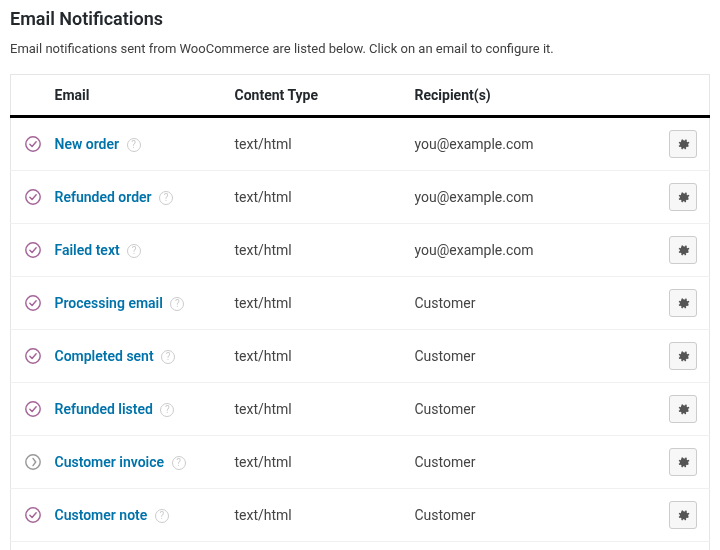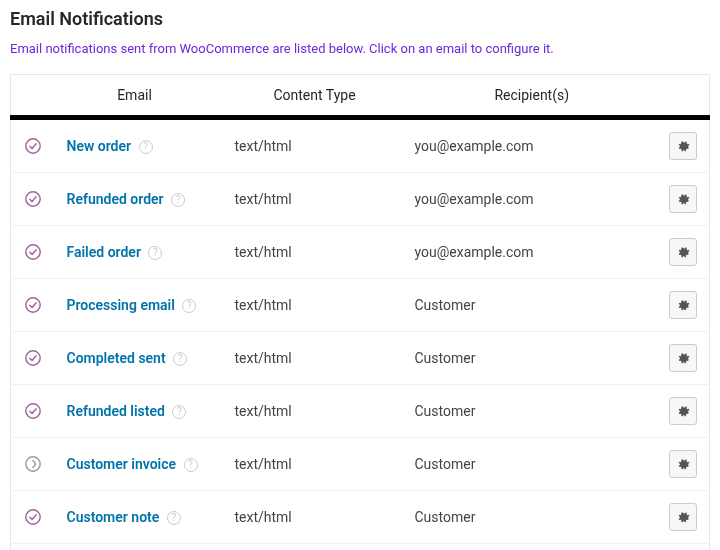--- a/index.html
+++ b/index.html
@@ -11,36 +11,36 @@
       font-size: 14px;
     }
     .page-title {
       font-size: 18px;
       font-weight: 600;
       color: #23282d;
       margin-bottom: 12px;
     }
     .page-description {
       font-size: 13px;
-      color: #6d28d9;
+      color: #404040;
       margin-bottom: 18px;
     }
     .email-table {
       width: 100%;
       border-collapse: collapse;
       border: 1px solid #e5e5e5;
       background: #fff;
     }
     .email-table thead th {
-      text-align: center;
+      text-align: left;
       font-size: 14px;
-      font-weight: 400;
+      font-weight: 700;
       color: #23282d;
       padding: 12px 10px;
-      border-bottom: 5px solid #000000;
+      border-bottom: 3px solid #000000;
     }
     .email-table thead th.col-status { width: 44px; }
     .email-table thead th.col-email { width: 170px; padding-left: 0; }
     .email-table thead th.col-content { width: 180px; }
     .email-table thead th.col-gear { width: 50px; }
     .email-table tbody tr {
       border-top: 1px solid #f0f0f0;
     }
     .email-table tbody td {
       padding: 12px 10px;
@@ -58,21 +58,20 @@
     .email-table tbody td.col-gear {
       width: 50px;
       text-align: right;
       padding-right: 12px;
     }
     .email-link {
       color: #0073aa;
       font-weight: 600;
       text-decoration: none;
       cursor: pointer;
-      margin-left: 12px;
     }
     .help-icon {
       display: inline-flex;
       width: 14px;
       height: 14px;
       border: 1px solid #ccc;
       border-radius: 50%;
       color: #ccc;
       font-size: 10px;
       line-height: 1;
@@ -162,21 +161,21 @@
     </td>
   </tr>
       <tr>
     <td class="col-status">
       <span><svg class="status-icon" viewBox="0 0 20 20" fill="none" stroke="#a46497" stroke-width="1.6">
     <circle cx="10" cy="10" r="8"></circle>
     <path d="M6.5 10.2 L9 12.7 L13.5 7.5" stroke-linecap="round" stroke-linejoin="round"></path>
   </svg></span>
     </td>
     <td class="col-email">
-      <a class="email-link">Failed order</a>
+      <a class="email-link">Failed text</a>
       <span class="help-icon">?</span>
     </td>
     <td>text/html</td>
     <td>you@example.com</td>
     <td class="col-gear">
       <button class="gear-button">
         <span><svg viewBox="0 0 20 20" fill="currentColor">
     <path d="M10 6.5a3.5 3.5 0 100 7 3.5 3.5 0 000-7zm7.43 4.5l1.77-1.02-1-1.73-1.95.53a6.98 6.98 0 00-1.2-1.2l.53-1.95-1.73-1-1.02 1.77a7.07 7.07 0 00-1.66 0L9.15 4.63l-1.73 1 .53 1.95c-.45.35-.85.75-1.2 1.2l-1.95-.53-1 1.73L5.57 11c-.05.33-.07.66-.07 1s.02.67.07 1l-1.77 1.02 1 1.73 1.95-.53c.35.45.75.85 1.2 1.2l-.53 1.95 1.73 1 1.02-1.77c.55.1 1.11.1 1.66 0l1.02 1.77 1.73-1-.53-1.95c.45-.35.85-.75 1.2-1.2l1.95.53 1-1.73L17.43 13c.05-.33.07-.66.07-1s-.02-.67-.07-1z"></path>
   </svg></span>
       </button>

